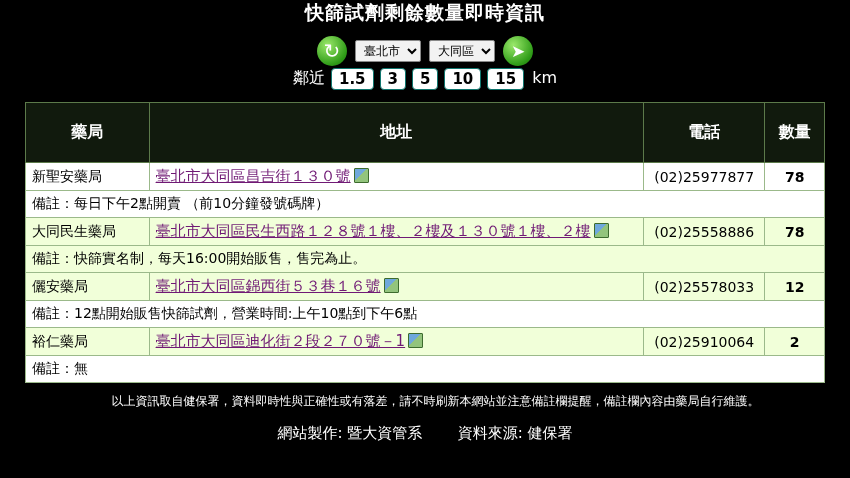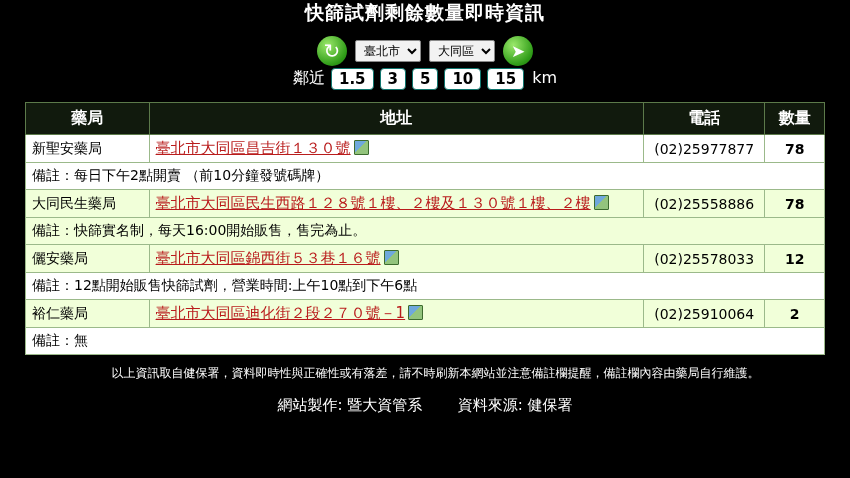--- a/index.html
+++ b/index.html
@@ -103,21 +103,21 @@
     border-collapse: collapse;
     background: #ffffff;
     table-layout: fixed;
   }
   table.main th {
     background: #111a0d;
     color: #ffffff;
     font-size: 16px;
     font-weight: bold;
     border: 1px solid #5c7a4a;
-    padding: 5px 2px;
+    padding: 19px 2px;
     text-align: center;
   }
   table.main td {
     border: 1px solid #9bb98a;
     font-size: 14px;
     color: #000000;
     padding: 4px 6px;
     vertical-align: middle;
   }
   .col-name { width: 112px; }
@@ -130,21 +130,21 @@
 
   td.name-cell {
     text-align: left;
     font-size: 14px;
     color: #000;
   }
   td.addr-cell {
     text-align: left;
   }
   .addr-link {
-    color: #b91c1c;
+    color: #701a75;
     text-decoration: underline;
     font-size: 15px;
     letter-spacing: 0px;
   }
   .map-icon {
     display: inline-block;
     width: 13px;
     height: 13px;
     margin-left: 3px;
     vertical-align: -2px;

